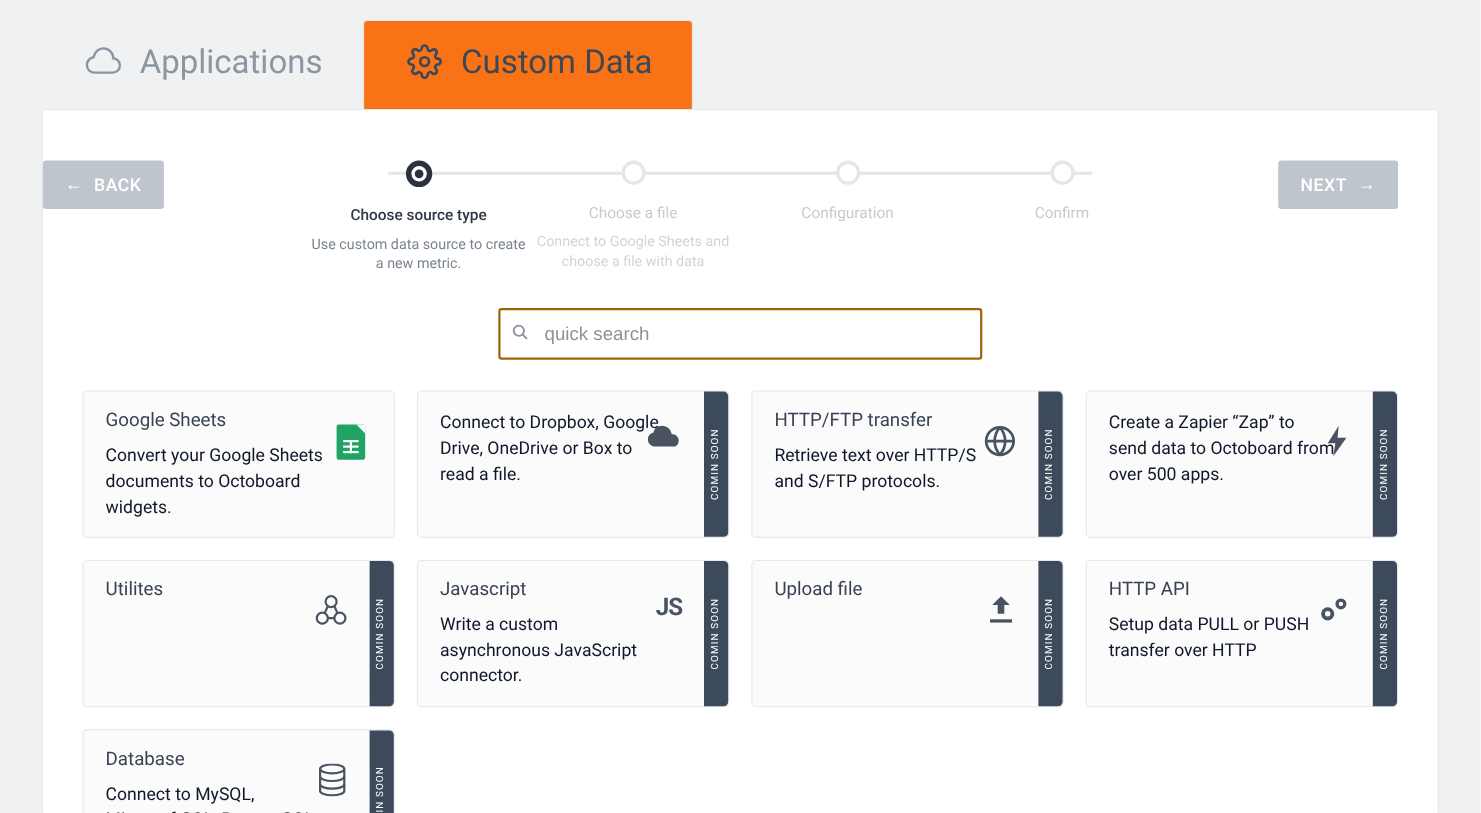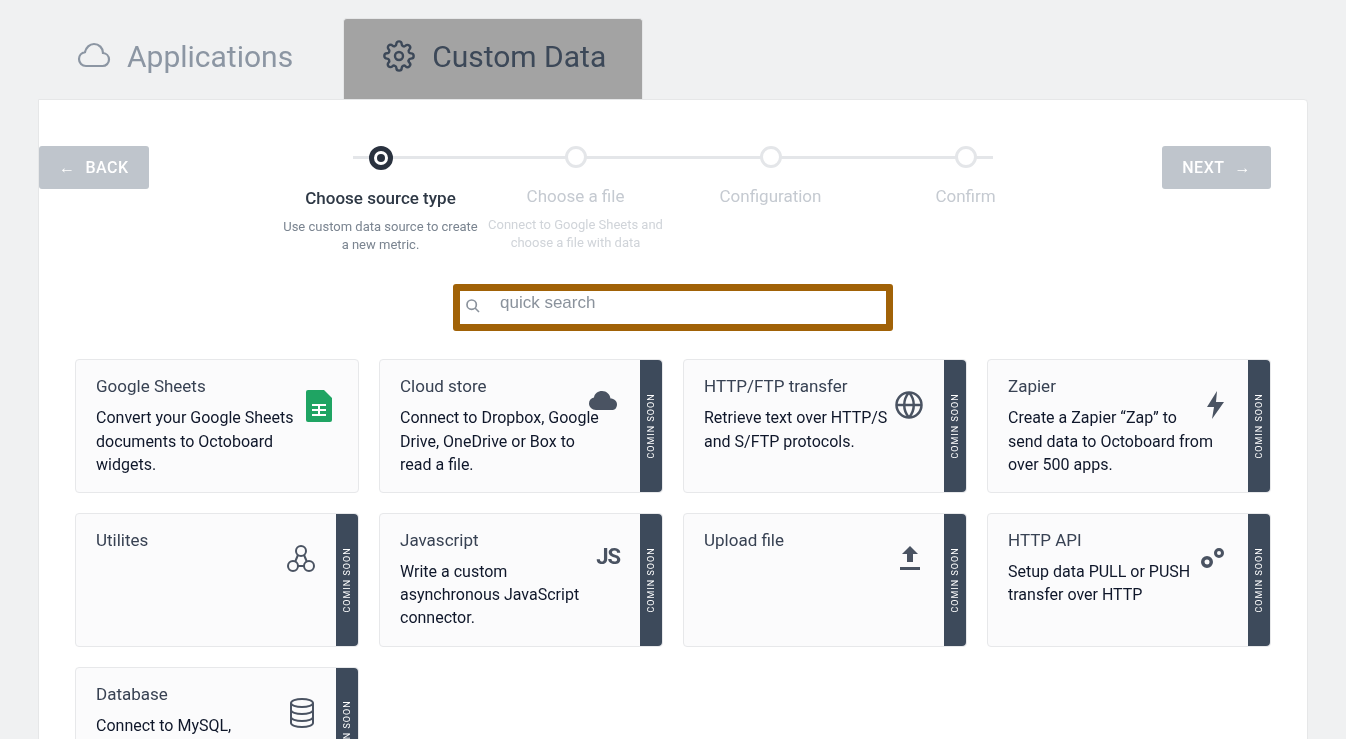--- a/index.html
+++ b/index.html
@@ -9,36 +9,36 @@
     width: 1346px;
     height: 739px;
     overflow: hidden;
   }
   .page {
     padding: 0 38px;
   }
   
   .tabs {
     display: flex;
-    gap: 13px;
+    gap: 0;
     padding-top: 18px;
   }
   .tab {
     display: flex;
     align-items: center;
     gap: 14px;
     padding: 18px 36px 24px 36px;
     font-size: 30px;
     color: #8c96a3;
     cursor: pointer;
     border: 1px solid transparent;
     border-bottom: none;
   }
   .tab.active {
-    background: #a3a3a3;
+    background: #f97316;
     border-color: #e6e7e8;
     border-radius: 4px 4px 0 0;
     color: #3c4858;
   }
   .tab-icon { width: 38px; height: 38px; display:flex; align-items:center; justify-content:center; color:#8c96a3;}
   .tab.active .tab-icon { color:#3c4858; }
 
   
   .panel {
     background: #fff;
@@ -105,21 +105,21 @@
     position: relative;
   }
   .step.active .step-dot::after{
     content:"";
     position:absolute;
     width:8px;height:8px;border-radius:50%;
     background:#2a323f;
     left:50%;top:50%;transform:translate(-50%,-50%);
   }
   .step-title {
-    font-size: 17px;
+    font-size: 14px;
     color: #c5cad1;
     margin-bottom: 10px;
   }
   .step.active .step-title { color: #2e3845; font-weight:500;}
   .step-desc {
     font-size: 13px;
     color: #d0d4d9;
     line-height: 1.4;
     max-width: 210px;
     margin: 0 auto;
@@ -127,23 +127,23 @@
   .step.active .step-desc { color: #7a8490; }
 
   
   .search-wrap {
     margin: 30px auto 28px auto;
     width: 440px;
     position: relative;
   }
   .search-input {
     width: 100%;
-    padding: 2px 14px 11px 40px;
+    padding: 12px 14px 11px 40px;
     font-size: 17px;
-    border: 7px solid #a16207;
+    border: 2px solid #a16207;
     border-radius: 3px;
     color: #8b5cf6;
     outline:none;
   }
   .search-input::placeholder { color:#8a929c; }
   .search-icon {
     position: absolute;
     left: 12px; top: 50%;
     transform: translateY(-50%);
     color: #8a929c;
@@ -300,21 +300,20 @@
 
       <div class="card no-badge">
         <div class="card-title">Google Sheets</div>
         <div class="card-desc">Convert your Google Sheets documents to Octoboard widgets.</div>
         <div class="card-icon">
             <div class="gs-icon"></div>
           </div>
       </div>
 
       <div class="card">
-        <div class="card-title">Cloud store</div>
         <div class="card-desc">Connect to Dropbox, Google Drive, OneDrive or Box to read a file.</div>
         <div class="card-icon">
           <svg width="32" height="22" viewBox="0 0 32 22" fill="currentColor">
               <path d="M25 20H8c-4 0-7-3-7-6.5C1 10.5 3 8 6 7.5 6.5 3.5 10 1 14 1c4.5 0 8 3.3 8.5 7.5 3.5 0 6.5 2.5 6.5 5.8C29 17.8 27 20 25 20z"></path>
             </svg>
         </div>
         <div class="badge">
             <span>COMIN SOON</span>
           </div>
       </div>
@@ -328,21 +327,20 @@
               <line x1="2" y1="12" x2="22" y2="12"></line>
               <path d="M12 2a15 15 0 0 1 0 20M12 2a15 15 0 0 0 0 20"></path>
             </svg>
         </div>
         <div class="badge">
             <span>COMIN SOON</span>
           </div>
       </div>
 
       <div class="card">
-        <div class="card-title">Zapier</div>
         <div class="card-desc">Create a Zapier “Zap” to send data to Octoboard from over 500 apps.</div>
         <div class="card-icon">
           <svg width="24" height="30" viewBox="0 0 24 30" fill="currentColor">
               <path d="M13 1L3 17h7l-2 12L20 12h-8l1-11z"></path>
             </svg>
         </div>
         <div class="badge">
             <span>COMIN SOON</span>
           </div>
       </div>

